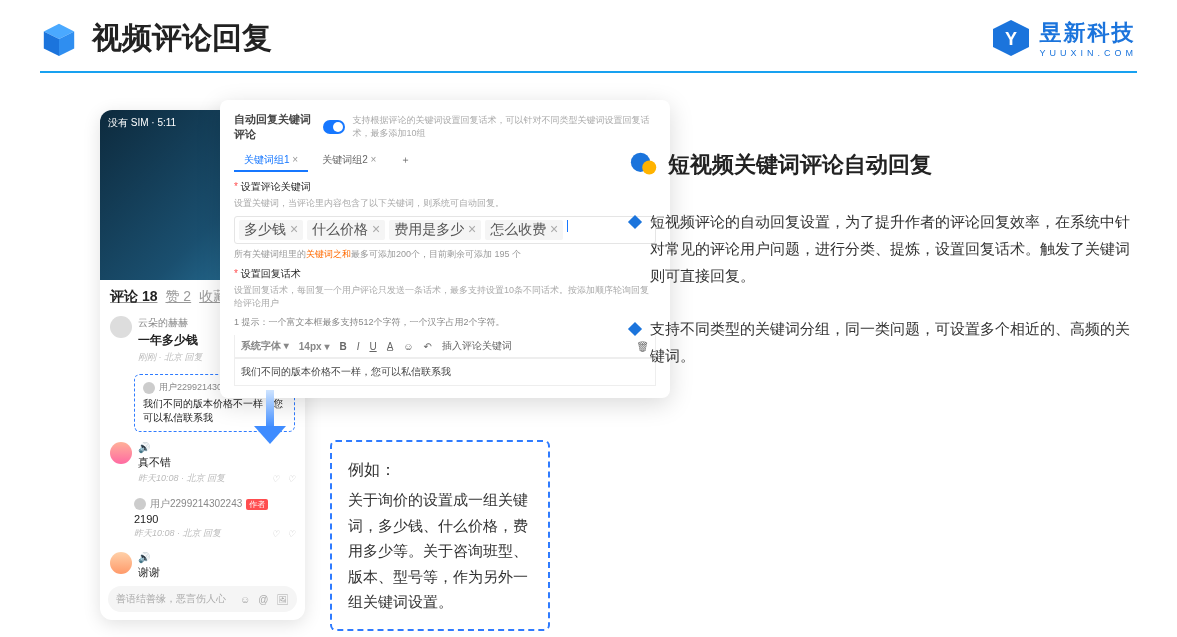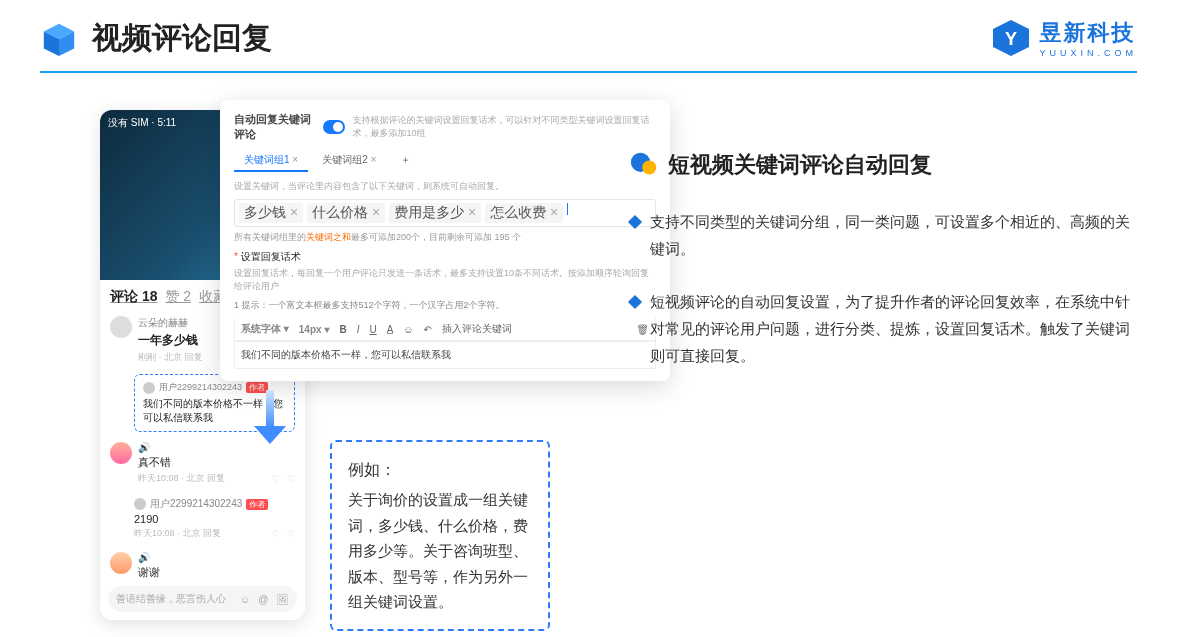--- a/index.html
+++ b/index.html
@@ -21,21 +21,21 @@
 
 .phone { position: absolute; left: 0; top: 0; width: 205px; background: #fff; border-radius: 12px; box-shadow: 0 4px 18px rgba(0,0,0,.12); overflow: hidden; padding-bottom: 8px; }
 .phone-top { height: 170px; background: linear-gradient(135deg,#0d2a3d,#1a4f6f 60%,#2d7fa8); color:#fff; padding:6px 8px; font-size:10px; position:relative; }
 .phone-tabs { display:flex; gap:8px; font-size:14px; padding:8px 10px 4px; color:#999;text-decoration:underline; }
 .phone-tabs .act { color:#222; font-weight:600; }
 .cmt { padding: 6px 10px; display:flex; gap:6px; font-size:11px; }
 .avatar { width:22px; height:22px; border-radius:50%; background:#ddd; flex-shrink:0; }
 .cmt-body { flex:1; }
 .cmt-name { color:#888; font-size:10px; }
 .cmt-text { color:#222; margin-top:2px; }
-.cmt-meta { color:#bbb; font-size:9px; margin-top:2px; display:flex; align-items:center; gap:6px; }
+.cmt-meta { color:#bbb; font-size:9px; margin-top:2px; display:flex; align-items:center; gap:6px;font-style:italic; }
 .tag-author { background:#ff4d4f; color:#fff; font-size:8px; padding:0 3px; border-radius:2px; }
 .hearts { margin-left:auto; display:flex; gap:8px; color:#ccc; }
 .reply-bubble { margin:4px 10px 4px 34px; border:1px dashed #2f7bff; border-radius:6px; padding:6px 8px; font-size:10px; }
 .reply-bubble .rname { color:#888; font-size:9px; display:flex; align-items:center; gap:4px; }
 .quick { margin:0 8px; background:#f5f5f5; border-radius:14px; height:26px; display:flex; align-items:center; padding:0 8px; font-size:10px; color:#aaa; gap:8px; }
 
 .cfg { position: absolute; left: 120px; top: -10px; width: 450px; background:#fff; border-radius:8px; box-shadow:0 6px 24px rgba(0,0,0,.15); padding:12px 14px; font-size:10px; color:#444; }
 .cfg-row { display:flex; align-items:center; gap:8px; margin-bottom:8px; }
 .switch { width:26px; height:14px; background:#1677ff; border-radius:7px; position:relative; }
 .switch::after { content:""; width:10px; height:10px; background:#fff; border-radius:50%; position:absolute; top:2px; right:2px; }
@@ -174,20 +174,21 @@
       <b style="font-size:11px">自动回复关键词评论</b>
       <span class="switch"></span>
       <span style="color:#aaa;font-size:9px">支持根据评论的关键词设置回复话术，可以针对不同类型关键词设置回复话术，最多添加10组</span>
     </div>
     <div class="cfg-tabs">
       <span class="cfg-tab act close">关键词组1</span>
       <span class="cfg-tab close">关键词组2</span>
       <span class="cfg-tab">＋</span>
     </div>
 
+    <div class="cfg-label">设置评论关键词</div>
     <div class="cfg-desc">设置关键词，当评论里内容包含了以下关键词，则系统可自动回复。</div>
     <div class="kw-box">
       <span class="kw">多少钱</span>
       <span class="kw">什么价格</span>
       <span class="kw">费用是多少</span>
       <span class="kw">怎么收费</span>
       <span style="border-left:1px solid #1677ff;height:12px"></span>
     </div>
     <div class="cfg-note">
       <span>所有关键词组里的</span><b>关键词之和</b><span>最多可添加200个，目前剩余可添加 195 个</span>
@@ -222,19 +223,19 @@
 <div class="right">
   <div class="r-head">
     <svg class="r-icon" viewBox="0 0 32 32">
       <circle cx="12" cy="14" r="11" fill="#1b74dc"></circle>
       <circle cx="22" cy="20" r="8" fill="#ffb300"></circle>
     </svg>
     <div class="r-title">短视频关键词评论自动回复</div>
   </div>
   <div class="bullet">
     <div class="dia"></div>
-    <div>支持不同类型的关键词分组，同一类问题，可设置多个相近的、高频的关键词。</div>
+    <div>短视频评论的自动回复设置，为了提升作者的评论回复效率，在系统中针对常见的评论用户问题，进行分类、提炼，设置回复话术。触发了关键词则可直接回复。</div>
   </div>
   <div class="bullet">
     <div class="dia"></div>
-    <div>短视频评论的自动回复设置，为了提升作者的评论回复效率，在系统中针对常见的评论用户问题，进行分类、提炼，设置回复话术。触发了关键词则可直接回复。</div>
+    <div>支持不同类型的关键词分组，同一类问题，可设置多个相近的、高频的关键词。</div>
   </div>
 </div>
 
 </body></html>

